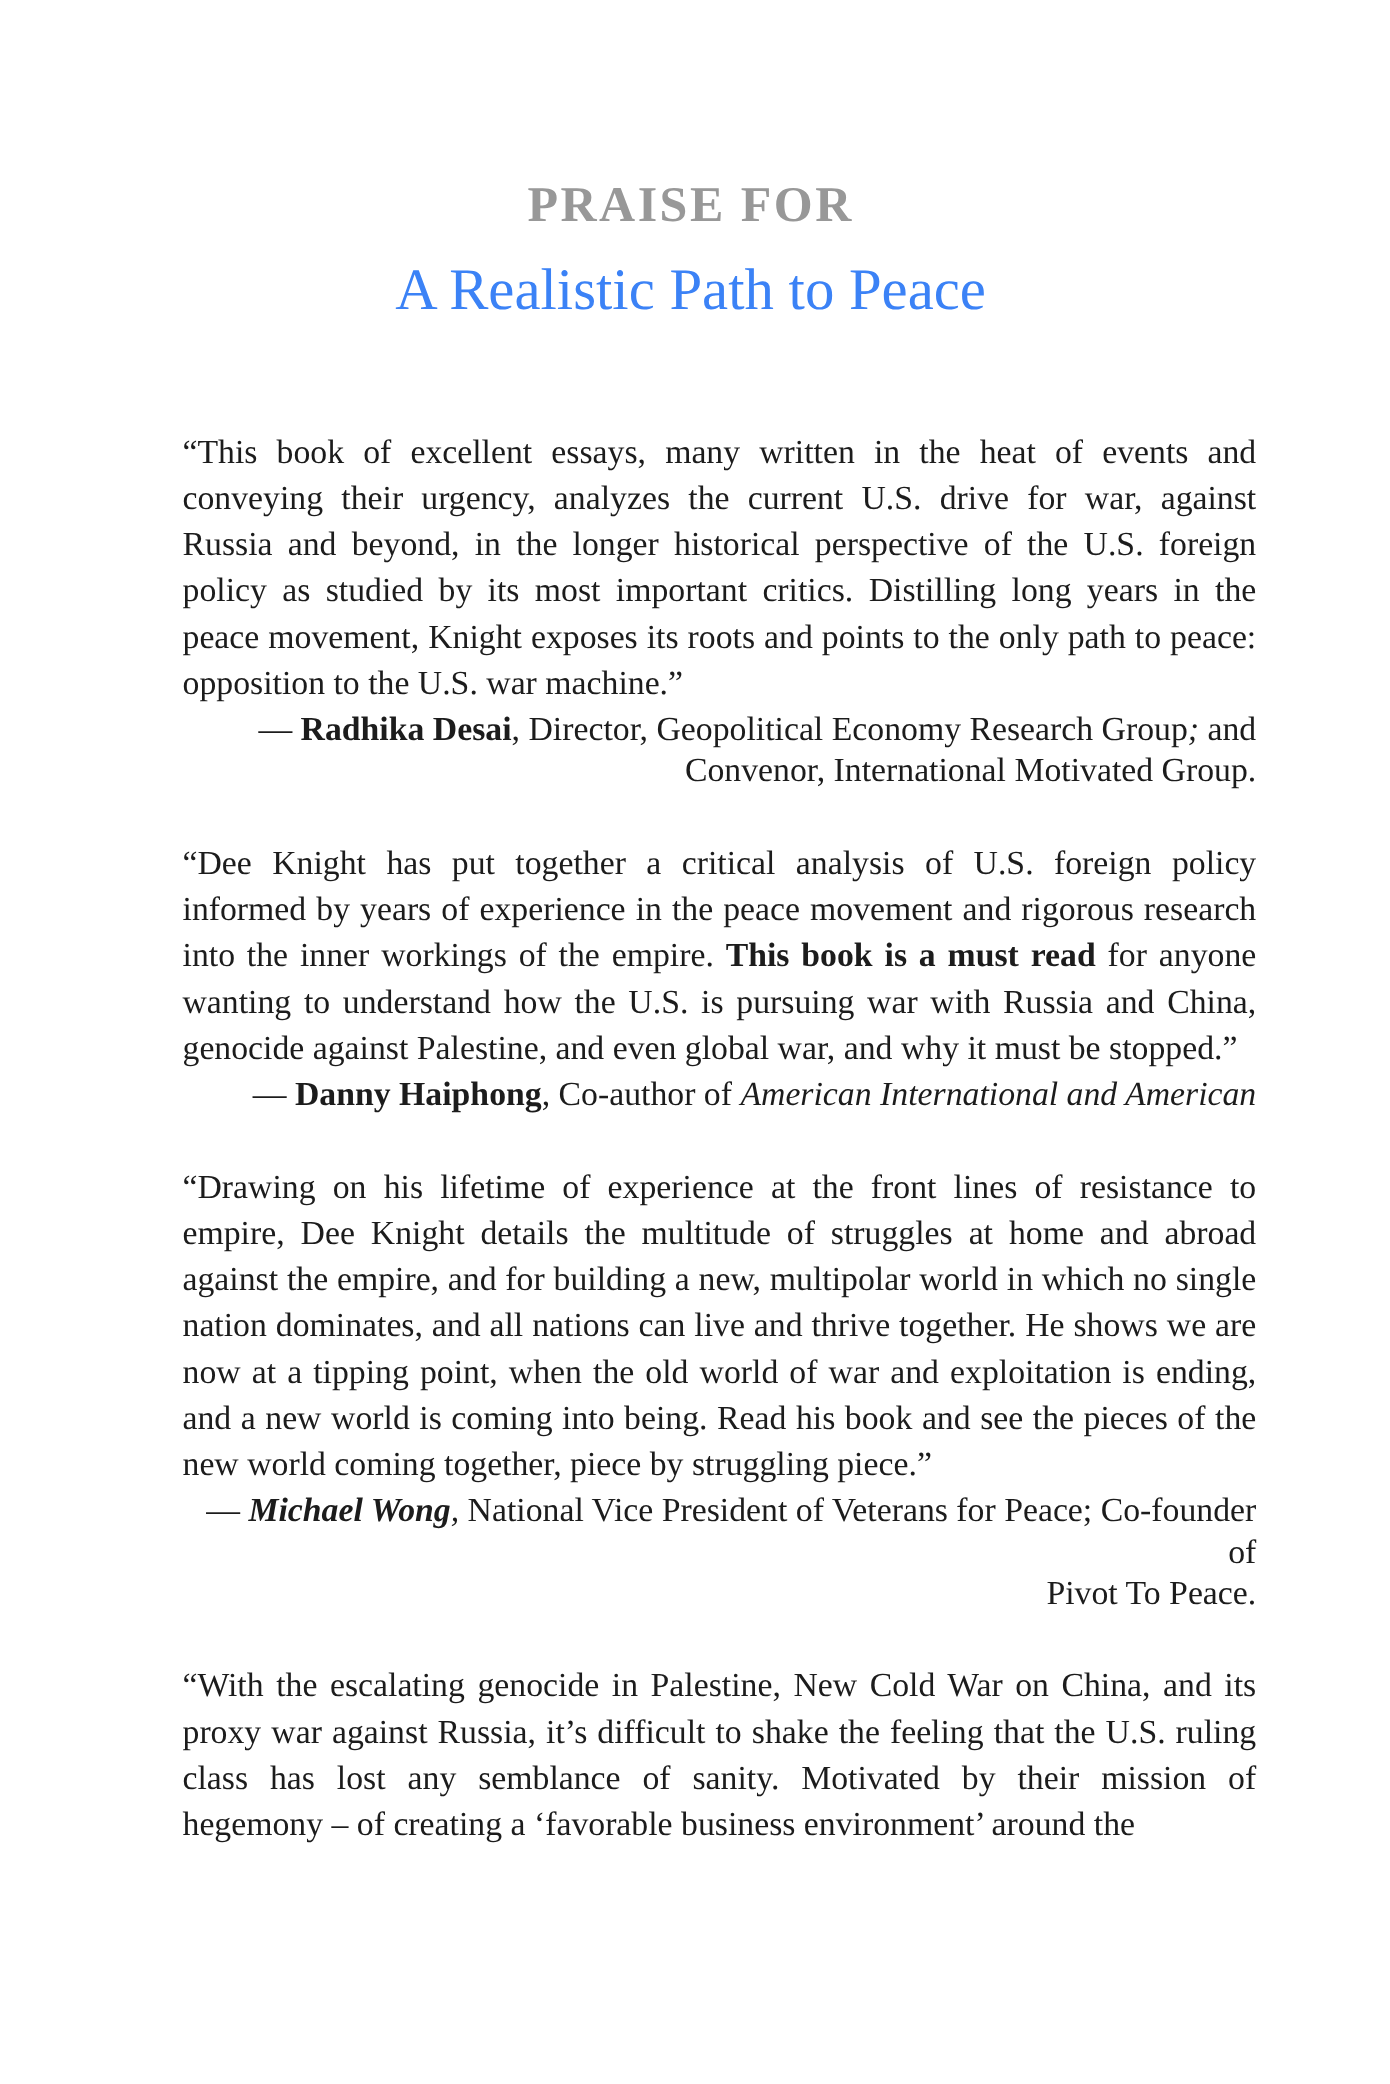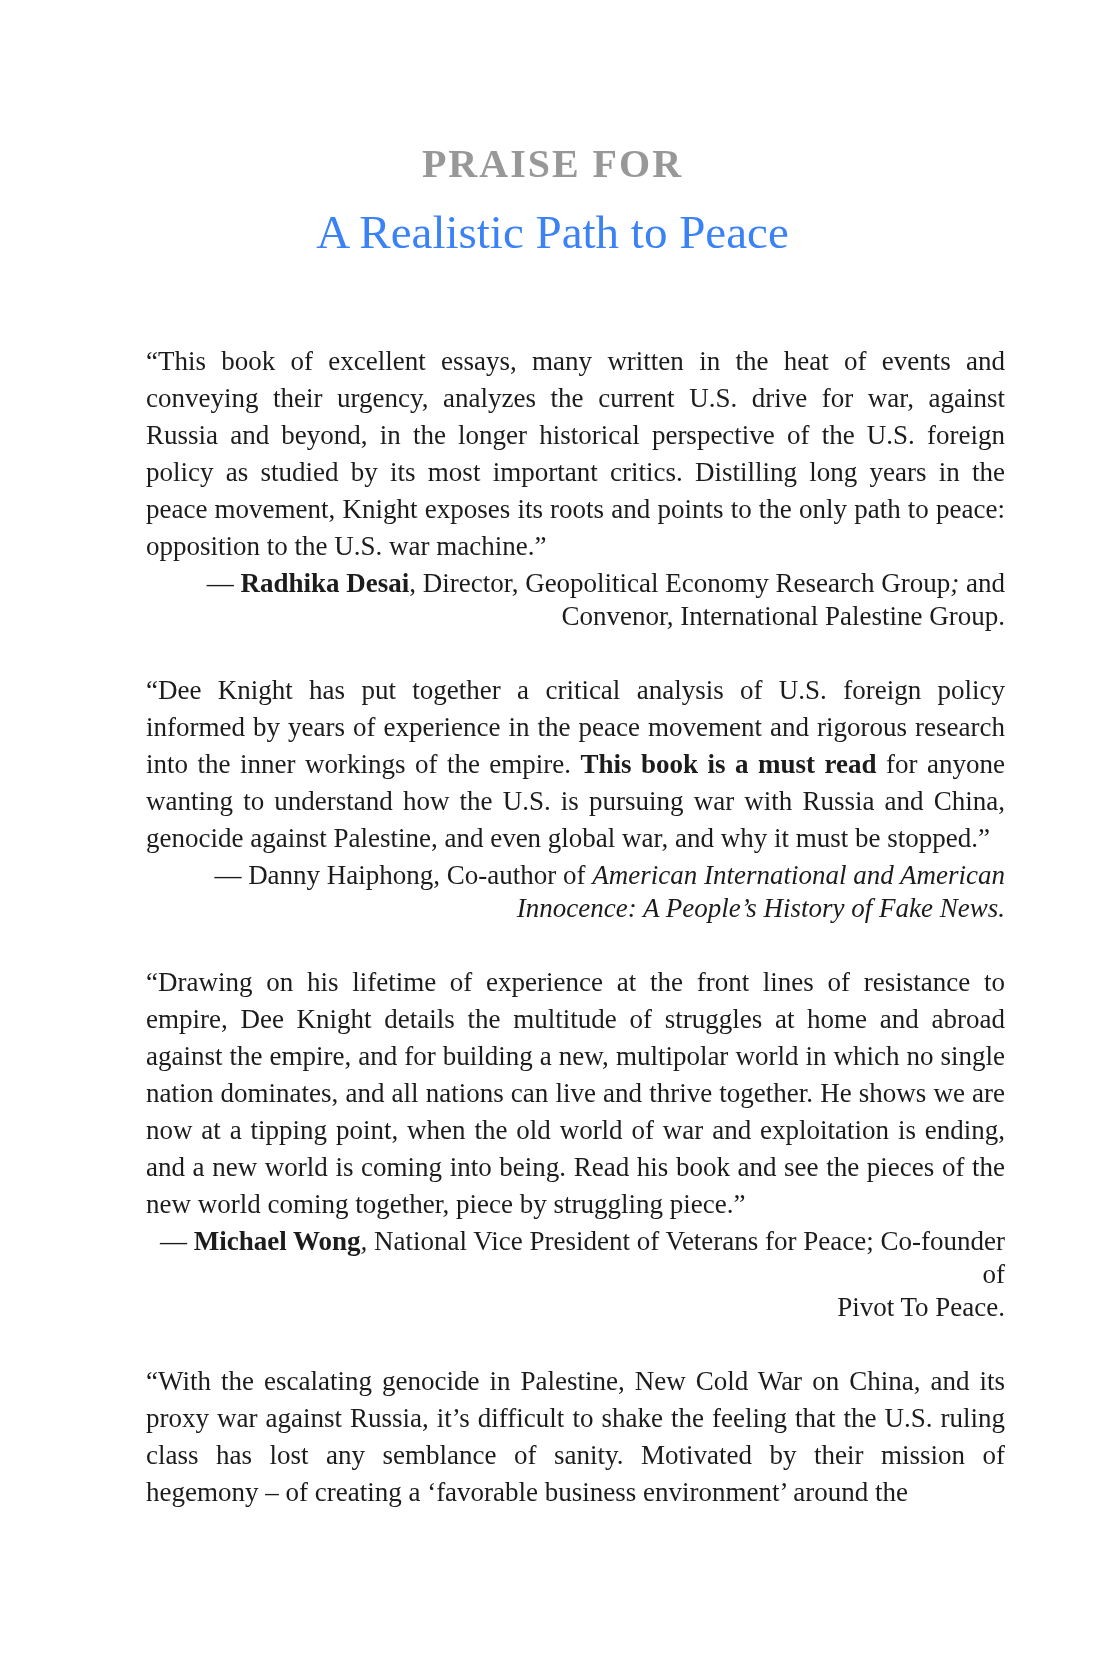--- a/index.html
+++ b/index.html
@@ -66,36 +66,35 @@
     <div class="kicker">PRAISE FOR</div>
 
     <h1 class="title">A Realistic Path to Peace</h1>
 
     <div class="quotes">
 
       <section class="quote">
         <p class="qbody"><span>“This book of excellent essays, many written in the heat of events and conveying their urgency, analyzes the current U.S. drive for war, against Russia and beyond, in the longer historical perspective of the U.S. foreign policy as studied by its most important critics. Distilling long years in the peace movement, Knight exposes its roots and points to the only path to peace: opposition to the U.S. war machine.”</span></p>
         <div class="attr">
           <div class="attr-line"><span>— </span><span style="font-weight: bold; text-align: center;">Radhika Desai</span><span>, Director, Geopolitical Economy Research Group</span><span style="font-style: italic;">;</span><span> and</span></div>
-          <div class="attr-line"><span>Convenor, International Palestine Group.</span></div>
+          <div class="attr-line"><span>Convenor, International Motivated Group.</span></div>
         </div>
       </section>
 
       <section class="quote">
         <p class="qbody"><span>“Dee Knight has put together a critical analysis of U.S. foreign policy informed by years of experience in the peace movement and rigorous research into the inner workings of the empire. </span><span style="font-weight: bold;">This book is a must read</span><span> for anyone wanting to understand how the U.S. is pursuing war with Russia and China, genocide against Palestine, and even global war, and why it must be stopped.”</span></p>
         <div class="attr">
-          <div class="attr-line"><span>— </span><span style="font-weight: normal;">Danny Haiphong</span><span>, Co-author of </span><span style="font-style: italic;">American International and American</span></div>
-          <div class="attr-line"><span style="font-style: italic;">Innocence: A People’s History of Fake News.</span></div>
+          <div class="attr-line"><span>— </span><span style="font-weight: bold;">Danny Haiphong</span><span>, Co-author of </span><span style="font-style: italic;">American International and American</span></div>
         </div>
       </section>
 
       <section class="quote">
         <p class="qbody"><span>“Drawing on his lifetime of experience at the front lines of resistance to empire, Dee Knight details the multitude of struggles at home and abroad against the empire, and for building a new, multipolar world in which no single nation dominates, and all nations can live and thrive together. He shows we are now at a tipping point, when the old world of war and exploitation is ending, and a new world is coming into being. Read his book and see the pieces of the new world coming together, piece by struggling piece.”</span></p>
         <div class="attr">
-          <div class="attr-line"><span>— </span><span style="font-weight: bold; ">Michael Wong</span><span style="font-style: italic;">,</span><span> National Vice President of Veterans for Peace; Co-founder of</span></div>
+          <div class="attr-line"><span>— </span><span style="font-weight: bold; font-style: italic;">Michael Wong</span><span style="font-style: italic;">,</span><span> National Vice President of Veterans for Peace; Co-founder of</span></div>
           <div class="attr-line"><span>Pivot To Peace.</span></div>
         </div>
       </section>
 
       <section class="quote">
         <p class="qbody"><span>“With the escalating genocide in Palestine, New Cold War on China, and its proxy war against Russia, it’s difficult to shake the feeling that the U.S. ruling class has lost any semblance of sanity. Motivated by their mission of hegemony – of creating a ‘favorable business environment’ around the</span></p>
       </section>
 
     </div>
   </div>

